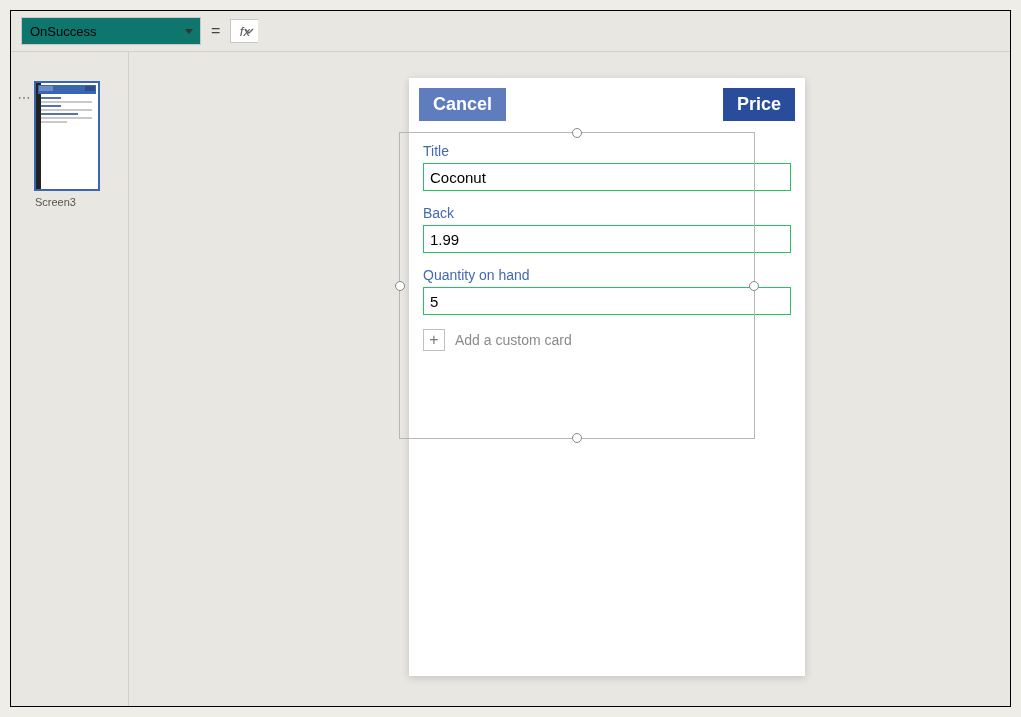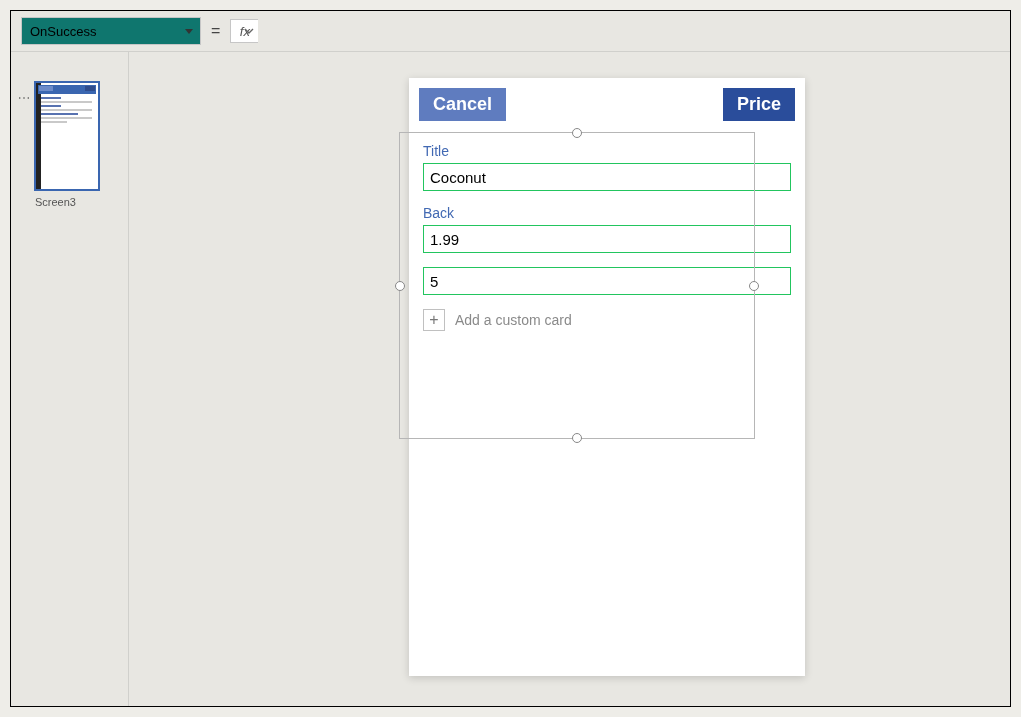--- a/index.html
+++ b/index.html
@@ -258,20 +258,21 @@
         <div class="form-body">
           <div class="field">
             <label class="flabel">Title</label>
             <input class="finput" value="Coconut" style="">
           </div>
           <div class="field">
             <label class="flabel">Back</label>
             <input class="finput" value="1.99" style="">
           </div>
           <div class="field">
+            <label class="flabel">Quantity on hand</label>
             <input class="finput" value="5" style="">
           </div>
           <div class="add-card">
             <span class="plus">+</span>
             <span>Add a custom card</span>
           </div>
         </div>
       </div>
 
       <div class="form-sel">

